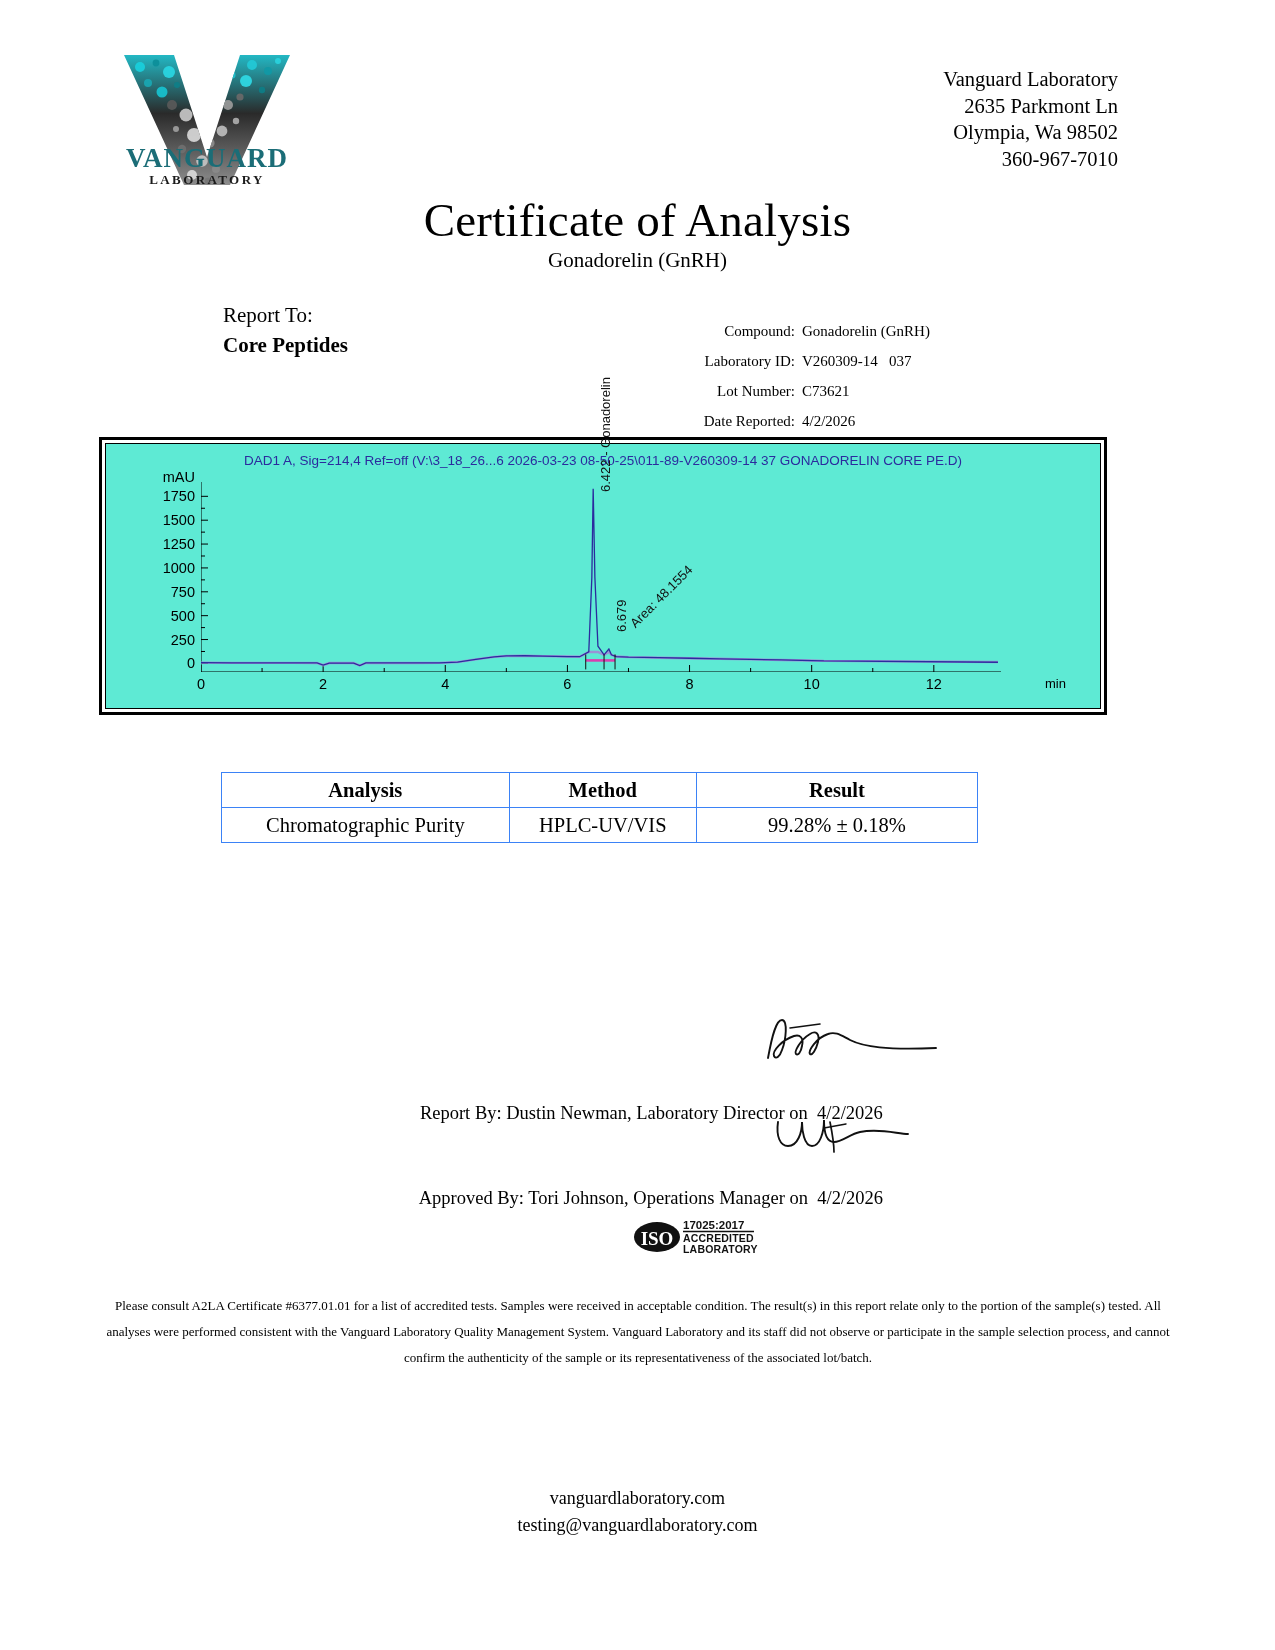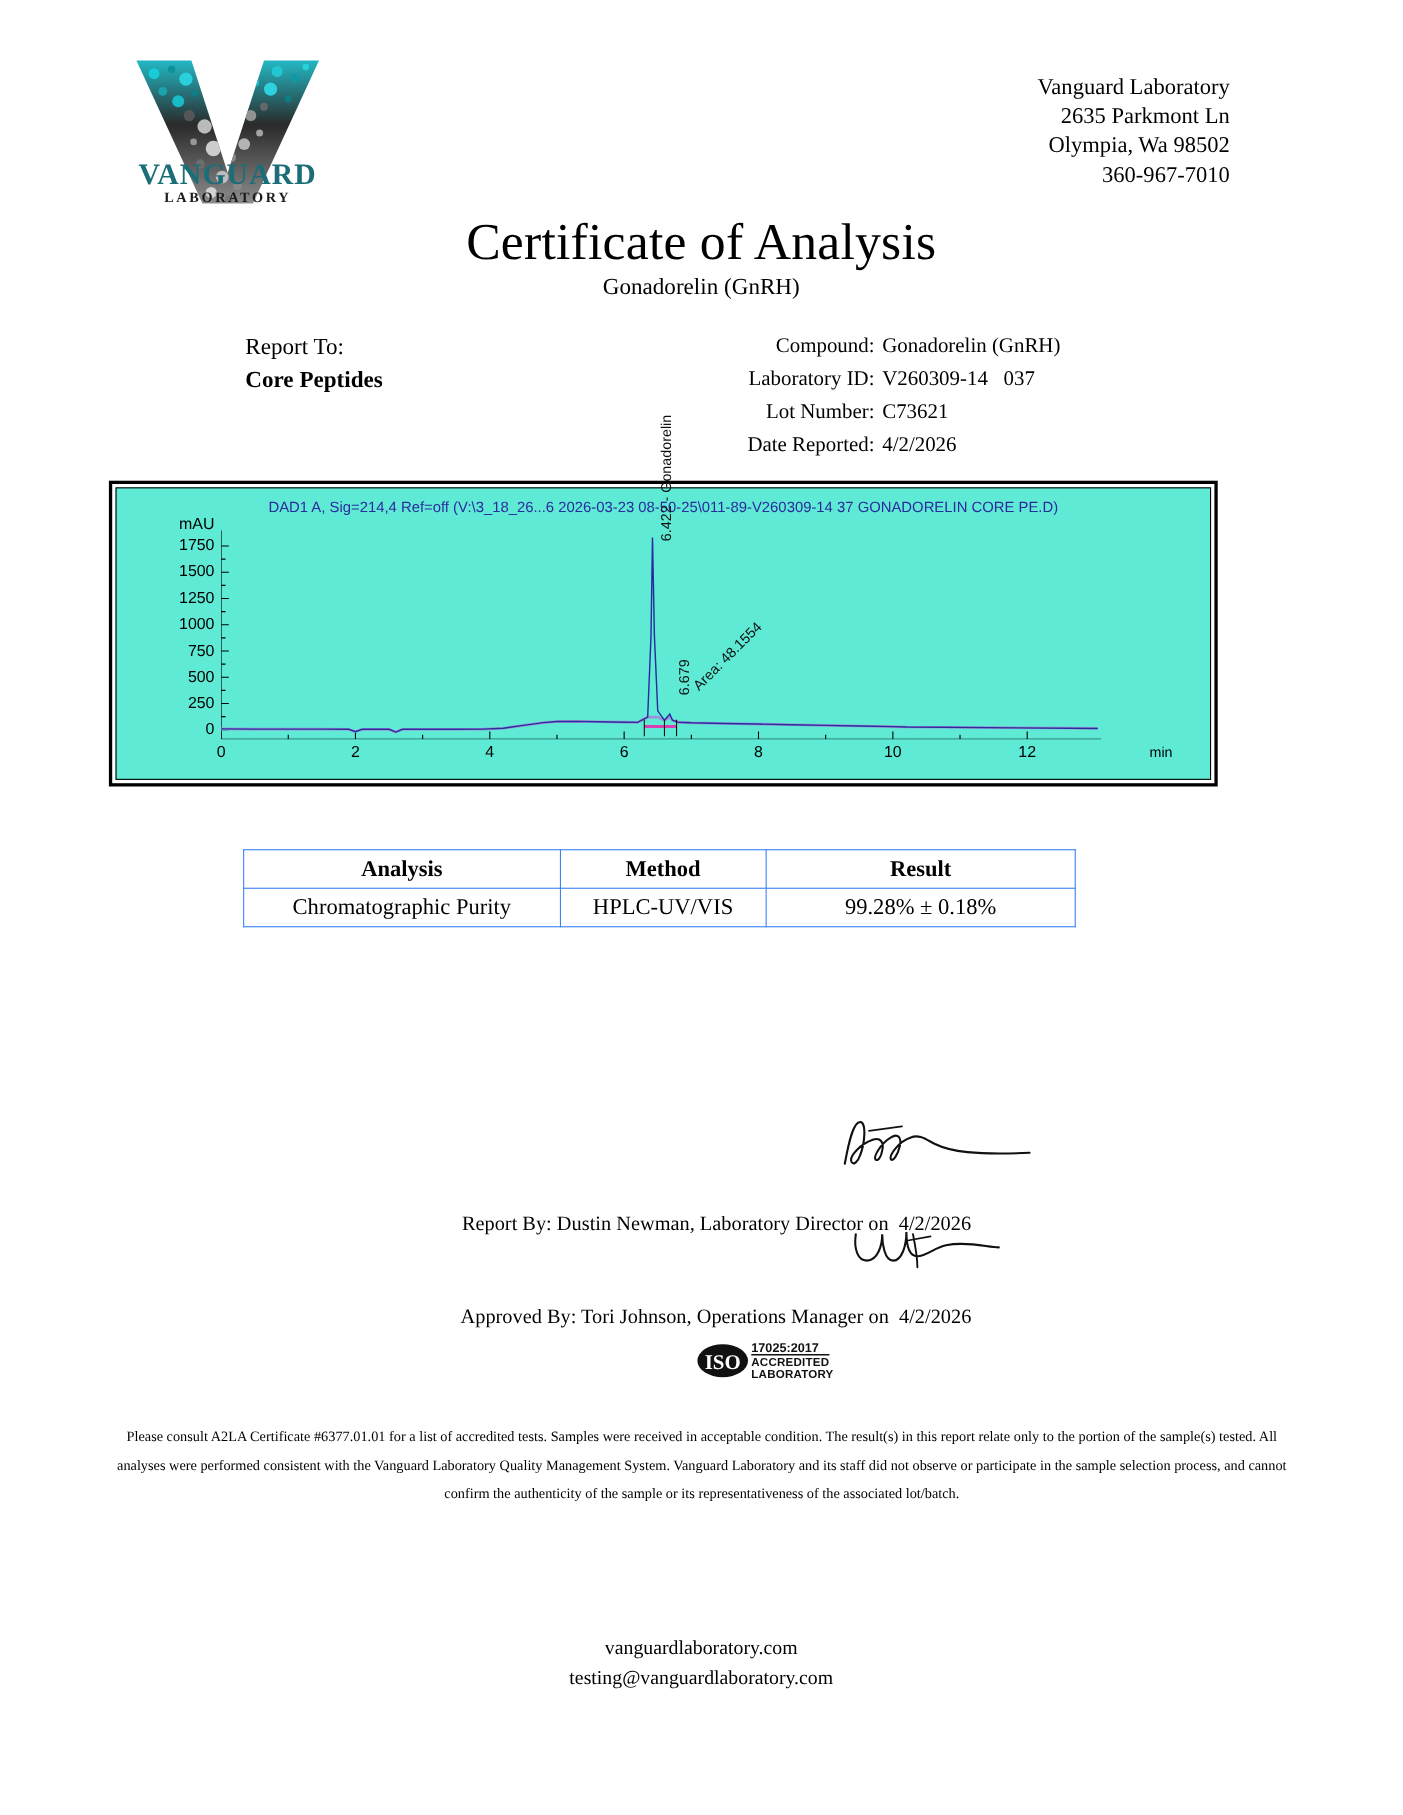--- a/index.html
+++ b/index.html
@@ -30,21 +30,21 @@
   }
   .doc-subtitle{
     position:absolute;top:248px;left:0;width:1275px;
     text-align:center;font-size:21px;
   }
 
   
   .meta{position:absolute;top:300px;left:0;width:1275px;height:120px;}
   .meta-left{position:absolute;left:223px;top:0;font-size:21px;line-height:30px;}
   .meta-left .bold{font-weight:bold;}
-  .meta-right{position:absolute;left:560px;top:0;width:500px;font-size:19px;line-height:30px;}
+  .meta-right{position:absolute;left:560px;top:16px;width:500px;font-size:15px;line-height:30px;}
   .meta-row{display:flex;}
   .meta-lbl{width:235px;text-align:right;padding-right:7px;white-space:nowrap;}
   .meta-val{white-space:pre;}
 
   
   .chrom-outer{
     position:absolute;left:99px;top:437px;width:1008px;height:278px;
     border:3px solid #000;background:#fff;box-sizing:border-box;
   }
   .chrom-inner{

